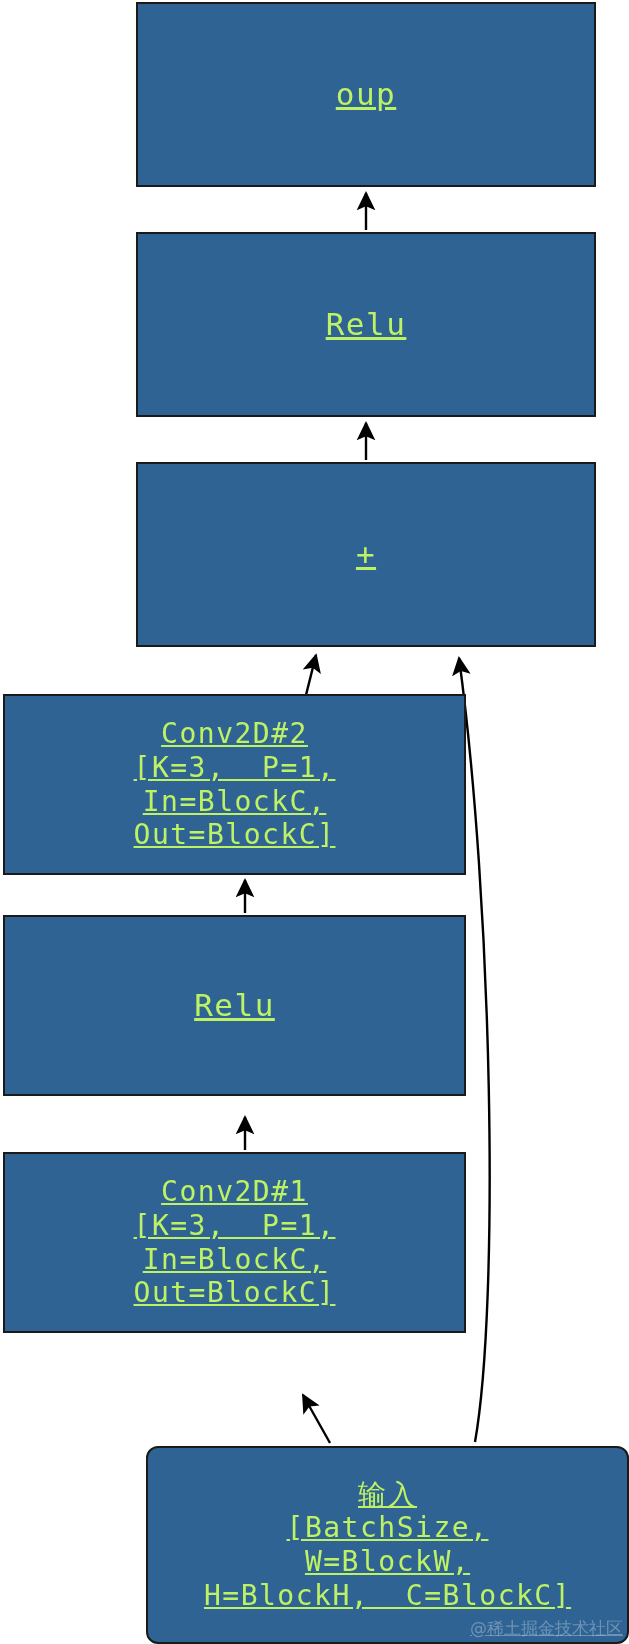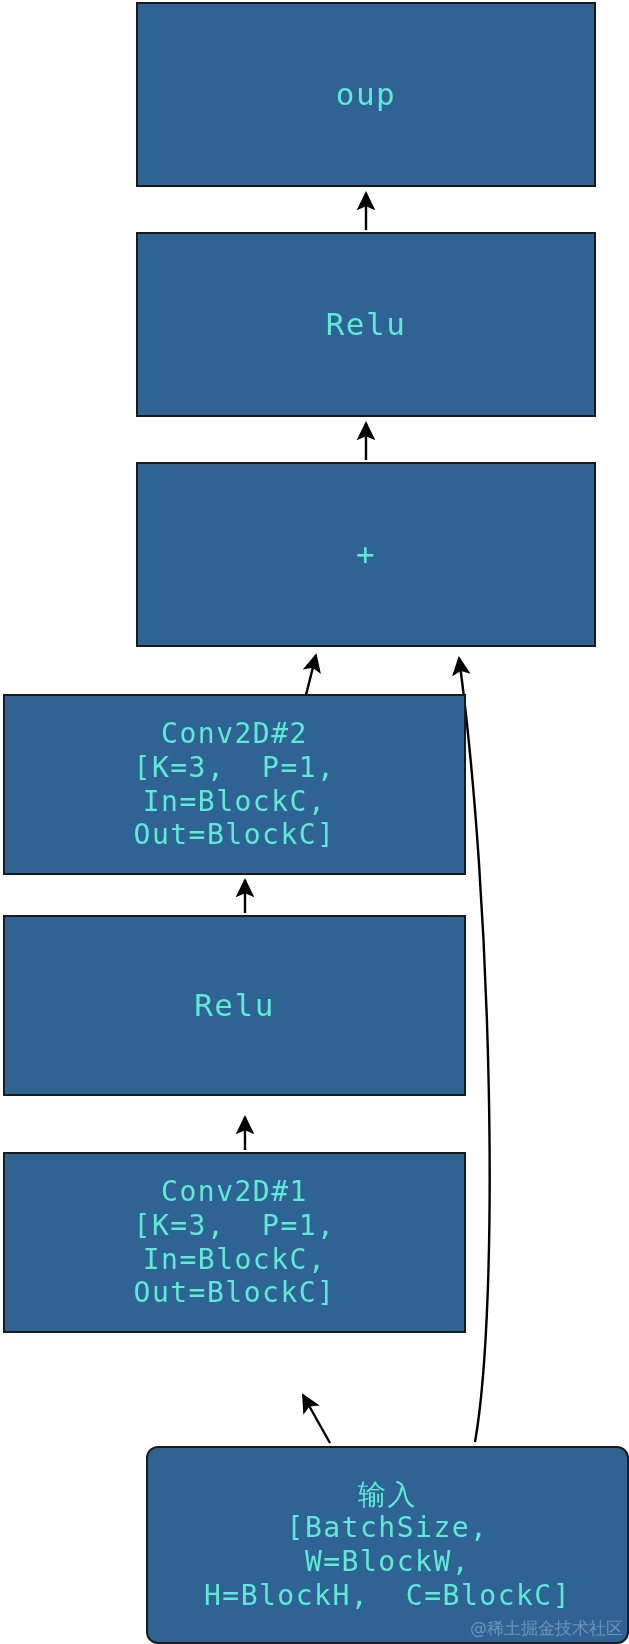--- a/index.html
+++ b/index.html
@@ -18,26 +18,27 @@
     overflow: hidden;
   }
   .node {
     position: absolute;
     background: #2e6394;
     border: 2px solid #1a1a1a;
     box-sizing: border-box;
     display: flex;
     align-items: center;
     justify-content: center;
-    color: #5eead4;
+    color: #bef264;
     text-align: center;
     line-height: 1.20;
     letter-spacing: 1.5px;
     white-space: pre;
     font-family: "DejaVu Sans Mono", "Liberation Mono", monospace;
+    text-decoration: underline;
   }
   .node .label {
     display: block;
     width: 100%;
     white-space: pre;
   }
   .rounded {
     border-radius: 12px;
   }
   #arrow-layer {
@@ -50,20 +51,21 @@
   }
   .watermark {
     position: absolute;
     right: 6px;
     bottom: 4px;
     font-family: "DejaVu Sans", "Liberation Sans", sans-serif;
     font-size: 17px;
     color: rgba(255,255,255,0.30);
     letter-spacing: 0px;
     white-space: nowrap;
+    text-decoration: underline;
   }
   .fs-big   { font-size: 31px; }
   .fs-multi { font-size: 28px; }
 </style>
 </head>
 <body>
 
 <div id="canvas">
 
   <svg id="arrow-layer" viewBox="0 0 629 1644">

